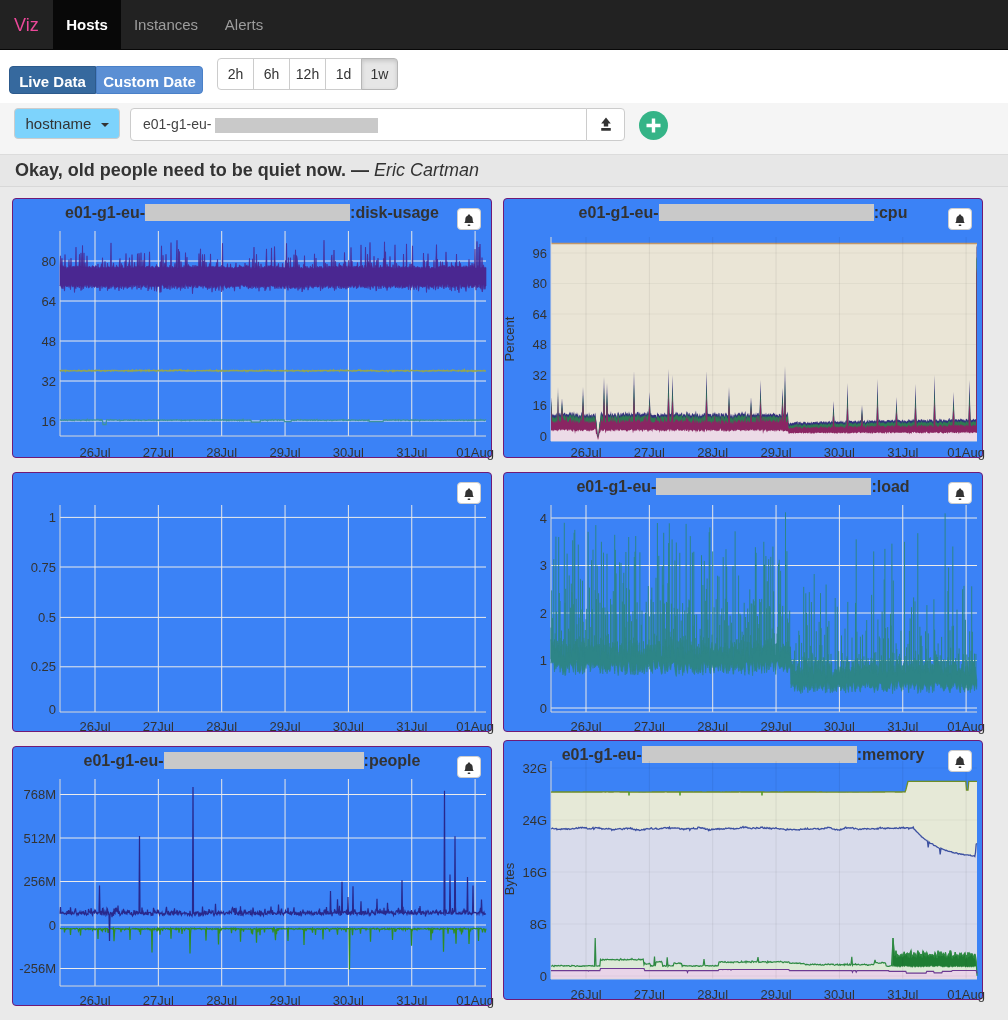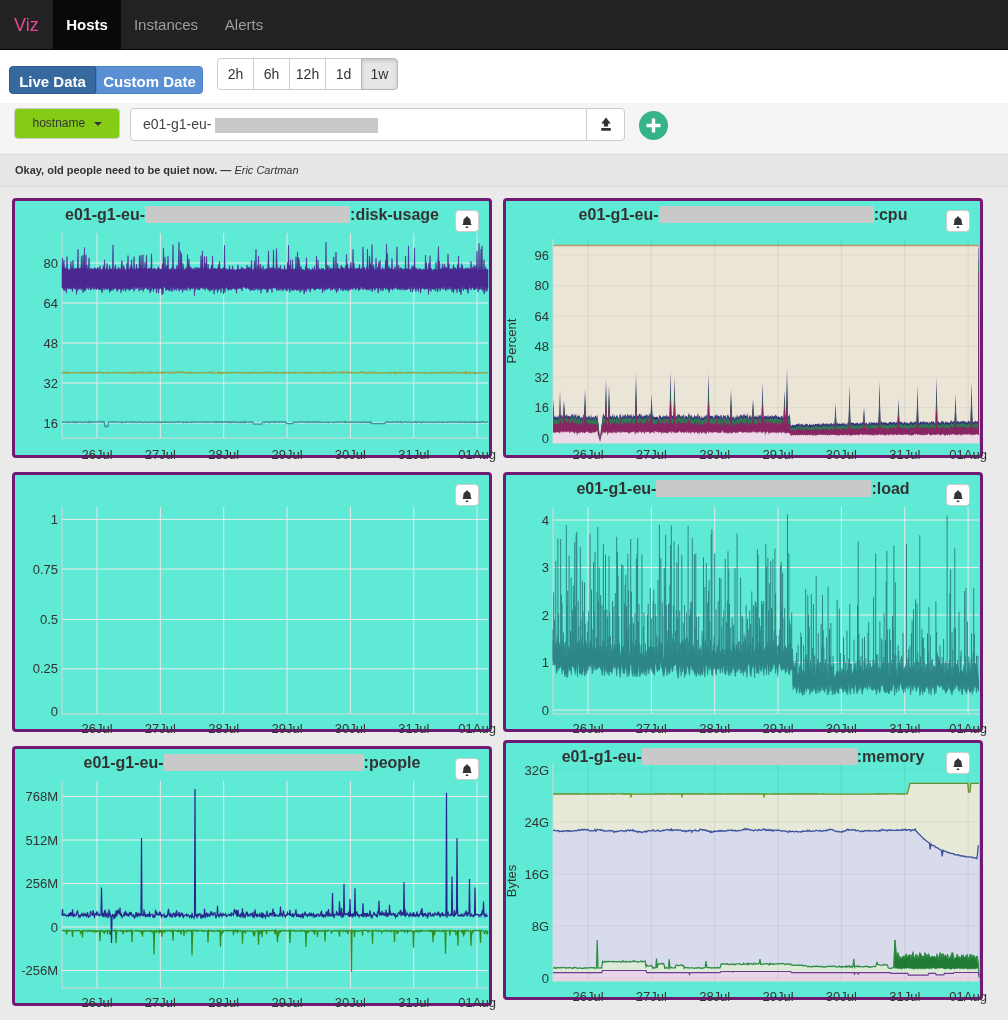--- a/index.html
+++ b/index.html
@@ -2,40 +2,40 @@
 <html><head><meta charset="utf-8"><title>Viz</title>
 <style>
 * { box-sizing: border-box; margin:0; padding:0; }
 html,body { width:1008px; height:1020px; font-family:"Liberation Sans",sans-serif; background:#eaeaea; }
 .navbar { position:absolute; left:0; top:0; width:1008px; height:50px; background:#222; border-bottom:1px solid #080808; }
 .brand { position:absolute; left:14px; top:0; height:50px; line-height:50px; color:#ec4899; font-size:18px; }
 .navtab { position:absolute; top:0; height:50px; line-height:50px; color:#9d9d9d; font-size:15px; text-align:center; }
 .navtab.active { background:#080808; color:#fff; font-weight:bold; }
 .toolbar { position:absolute; left:0; top:50px; width:1008px; height:53px; background:#fff; }
 .row2 { position:absolute; left:0; top:103px; width:1008px; height:51px; background:#f5f5f5; }
-.quote { position:absolute; left:0; top:154px; width:1008px; height:33px; background:#e7e7e7; border-top:1px solid #dcdcdc; border-bottom:1px solid #d8d8d8; line-height:31px; font-size:11px; color:#333; padding-left:15px; font-weight:bold; }
+.quote { position:absolute; left:0; top:154px; width:1008px; height:33px; background:#e7e7e7; border-top:1px solid #dcdcdc; border-bottom:1px solid #d8d8d8; line-height:31px; font-size:18px; color:#333; padding-left:15px; font-weight:bold; }
 .quote em { font-weight:normal; font-style:italic; }
 .btn { display:inline-block; text-align:center; font-size:15px; font-weight:bold; color:#fff; border:1px solid transparent; }
 .bgrp { position:absolute; top:66px; height:28px; z-index:10; }
 .b-live { left:9px; width:87px; background:#36699e; border-color:#2d5a8c; border-radius:4px 0 0 4px; line-height:30px; }
 .b-cust { left:96px; width:107px; background:#5b8fd4; border-color:#4a80c8; border-radius:0 4px 4px 0; line-height:30px; }
 .b-time { background:#fff; border:1px solid #ccc; color:#333; font-weight:normal; font-size:14px; line-height:30px; width:37px; float:left; margin-left:-1px; }
 .b-time.first { border-radius:4px 0 0 4px; margin-left:0; }
 .b-time.last { border-radius:0 4px 4px 0; }
 .b-time.active { background:#e6e6e6; border-color:#b6b6b6; box-shadow:inset 0 2px 4px rgba(0,0,0,0.15); }
 .timegrp { position:absolute; left:217px; top:58px; height:32px; z-index:10; }
-.hostbtn { position:absolute; left:14px; top:108px; z-index:10; width:106px; height:31px; background:#84cc16; border:1px solid #ccc; border-radius:4px; font-size:12px; color:#333; line-height:29px; text-align:center; }
+.hostbtn { position:absolute; left:14px; top:108px; z-index:10; width:106px; height:31px; background:#7dd3fc; border:1px solid #ccc; border-radius:4px; font-size:15px; color:#333; line-height:29px; text-align:center; }
 .caret { display:inline-block; width:0; height:0; border-left:4px solid transparent; border-right:4px solid transparent; border-top:4px solid #333; margin-left:5px; vertical-align:middle; }
 .searchwrap { position:absolute; left:130px; top:108px; width:495px; height:33px; z-index:10; }
 .searchin { position:absolute; left:0; top:0; width:457px; height:33px; background:#fff; border:1px solid #ccc; border-radius:4px 0 0 4px; font-size:14px; color:#444; line-height:31px; padding-left:12px; }
 .inredact { position:absolute; left:84px; top:9px; width:163px; height:15px; background:#c9c9c9; }
 .upbtn { position:absolute; left:456px; top:0; width:39px; height:33px; background:#fff; border:1px solid #ccc; border-radius:0 4px 4px 0; text-align:center; line-height:36px; }
 .plusbtn { position:absolute; left:639px; top:111px; z-index:10; width:29px; height:29px; border-radius:50%; background:#35b487; text-align:center; }
 .plusbtn svg { margin-top:6px; }
-.panel { position:absolute; width:480px; height:260px; background:#5eead4; border:3px solid #701a75; border-radius:4px; }
+.panel { position:absolute; width:480px; height:260px; background:#3b82f6; border:1px solid #701a75; border-radius:4px; }
 .ptitle { position:absolute; left:0; top:4px; width:100%; text-align:center; font-size:16px; font-weight:bold; color:#333; height:20px; line-height:20px; }
 .ptitle .redact { display:inline-block; height:17px; background:#c9c9c9; vertical-align:middle; margin-bottom:2px; }
 .bellbtn { position:absolute; right:10px; top:9px; width:24px; height:22px; background:#fff; border:1px solid #ccc; border-radius:4px; text-align:center; padding-top:3.5px; z-index:5; }
 </style></head>
 <body>
 <div class="navbar">
   <div class="brand">Viz</div>
   <div class="navtab active" style="left:53px;width:68px;">Hosts</div>
   <div class="navtab" style="left:121px;width:90px;">Instances</div>
   <div class="navtab" style="left:211px;width:66px;">Alerts</div>

